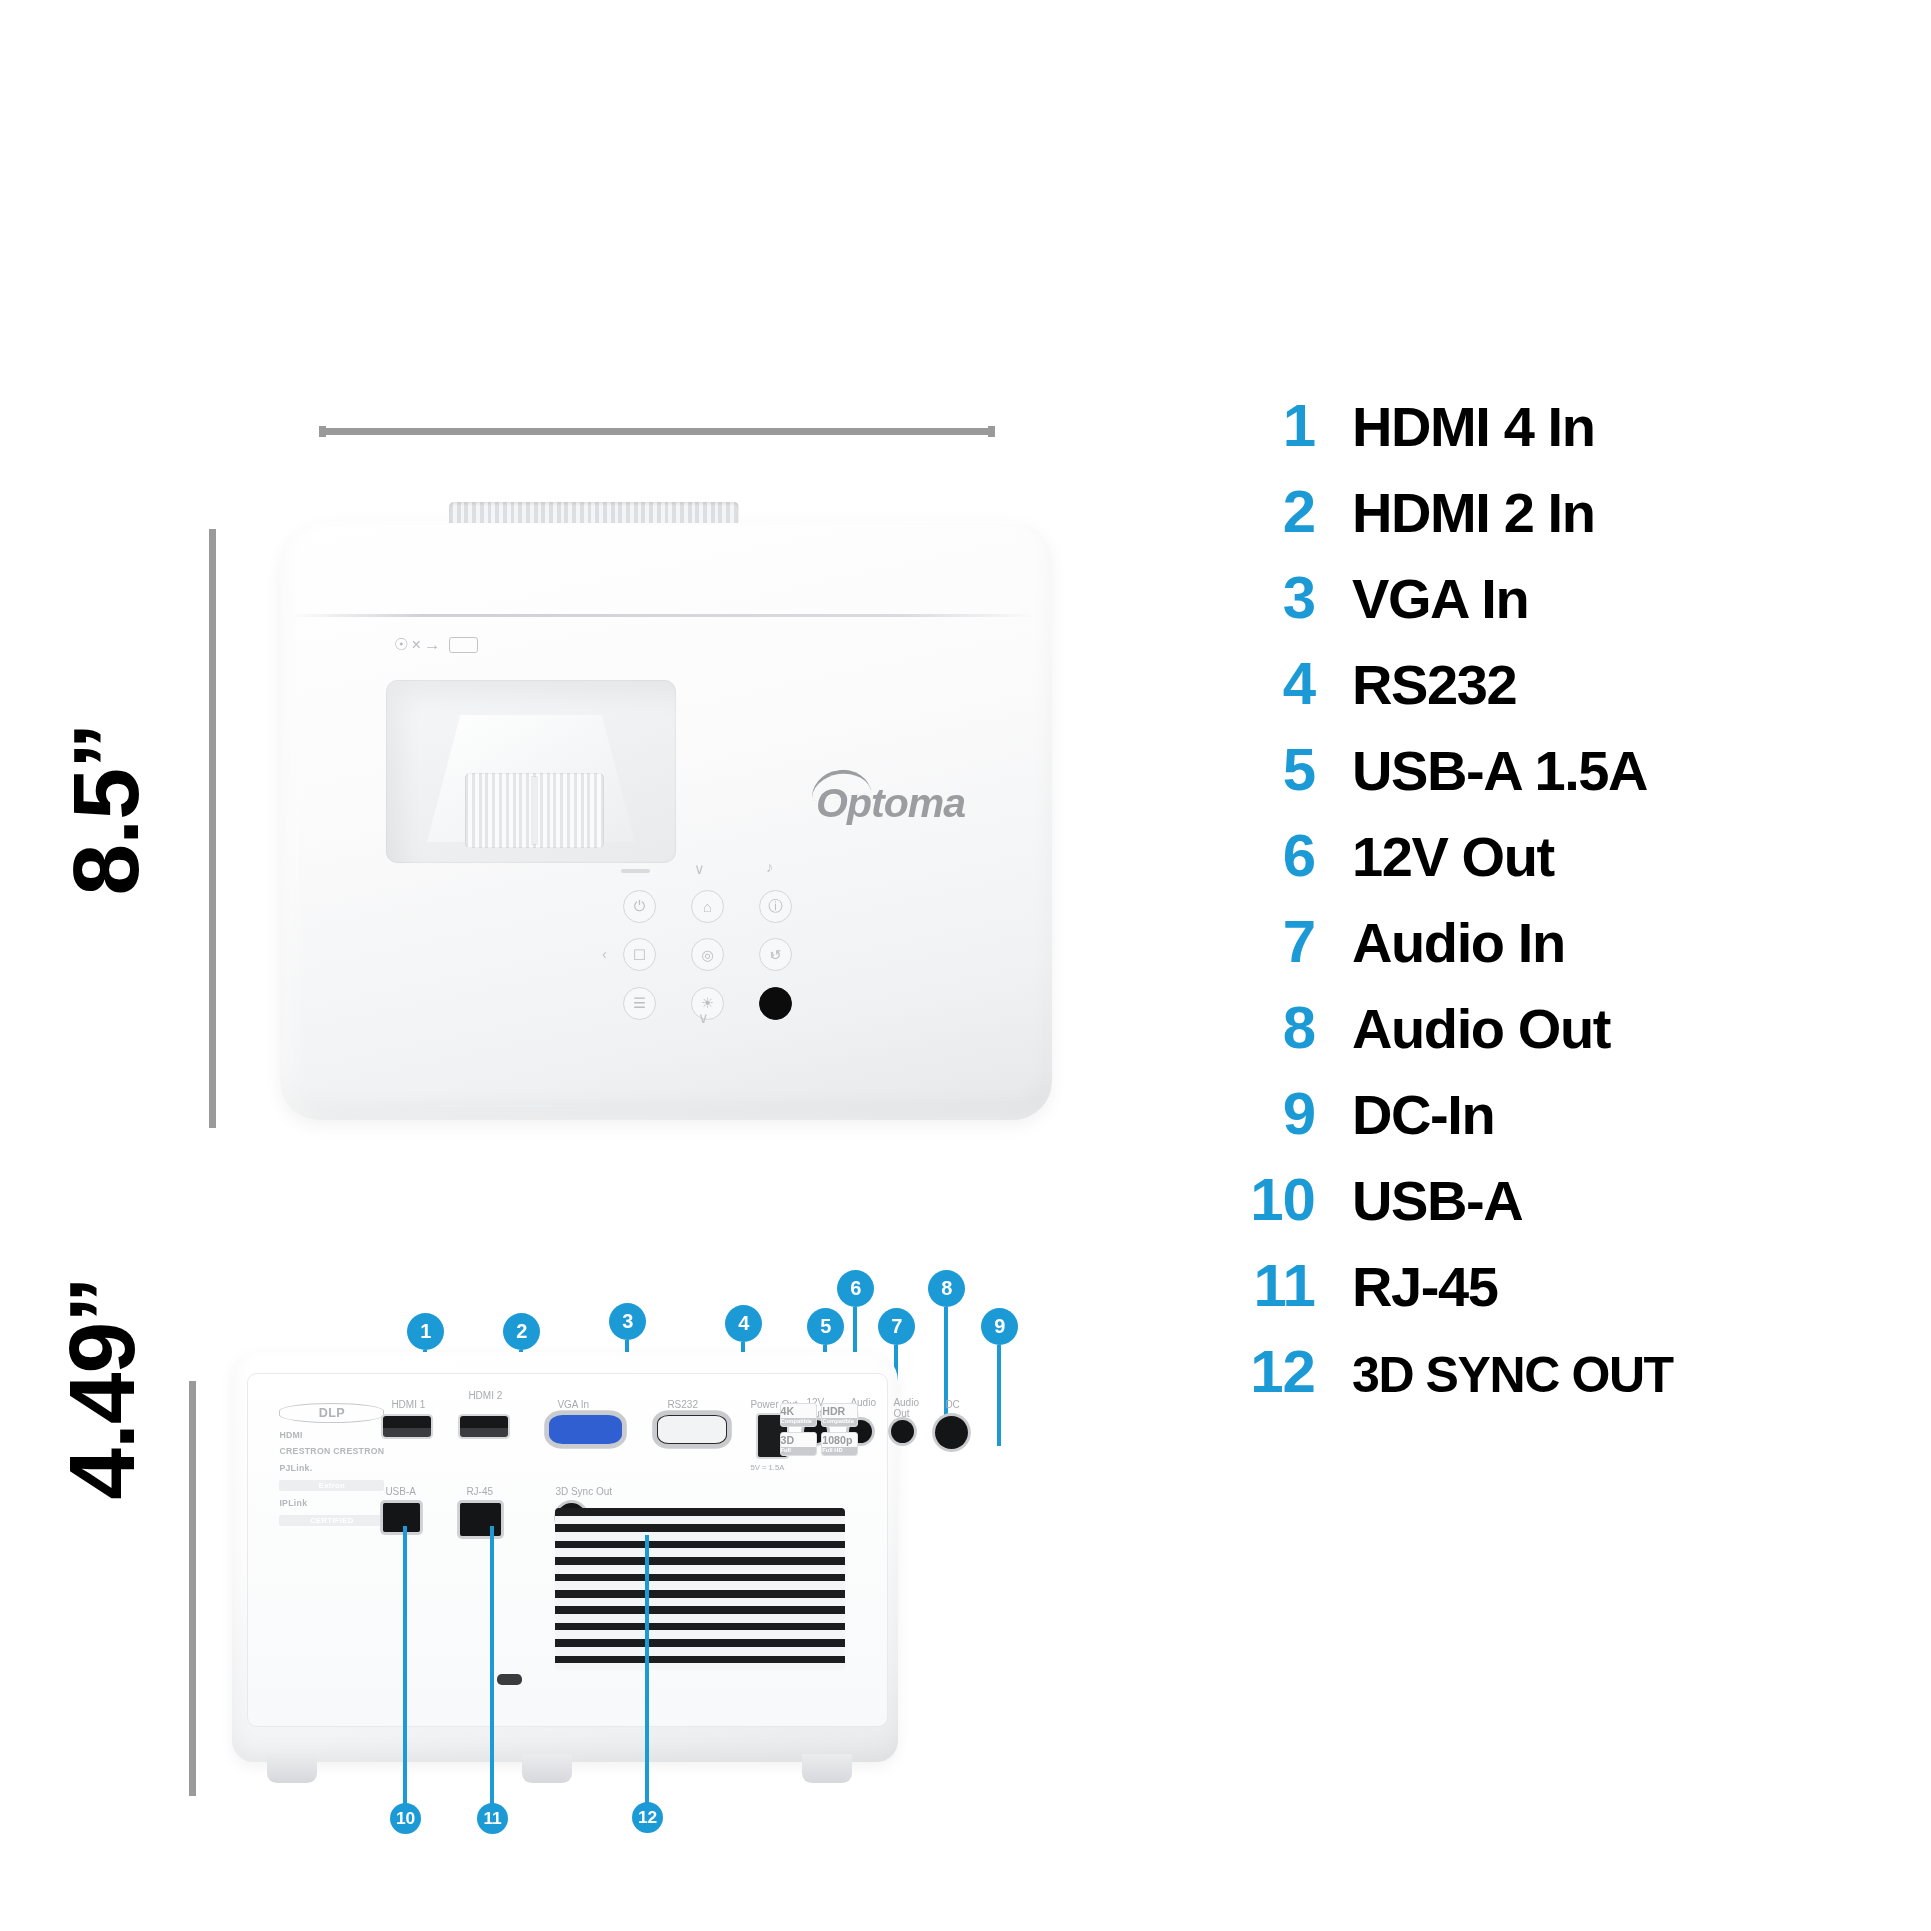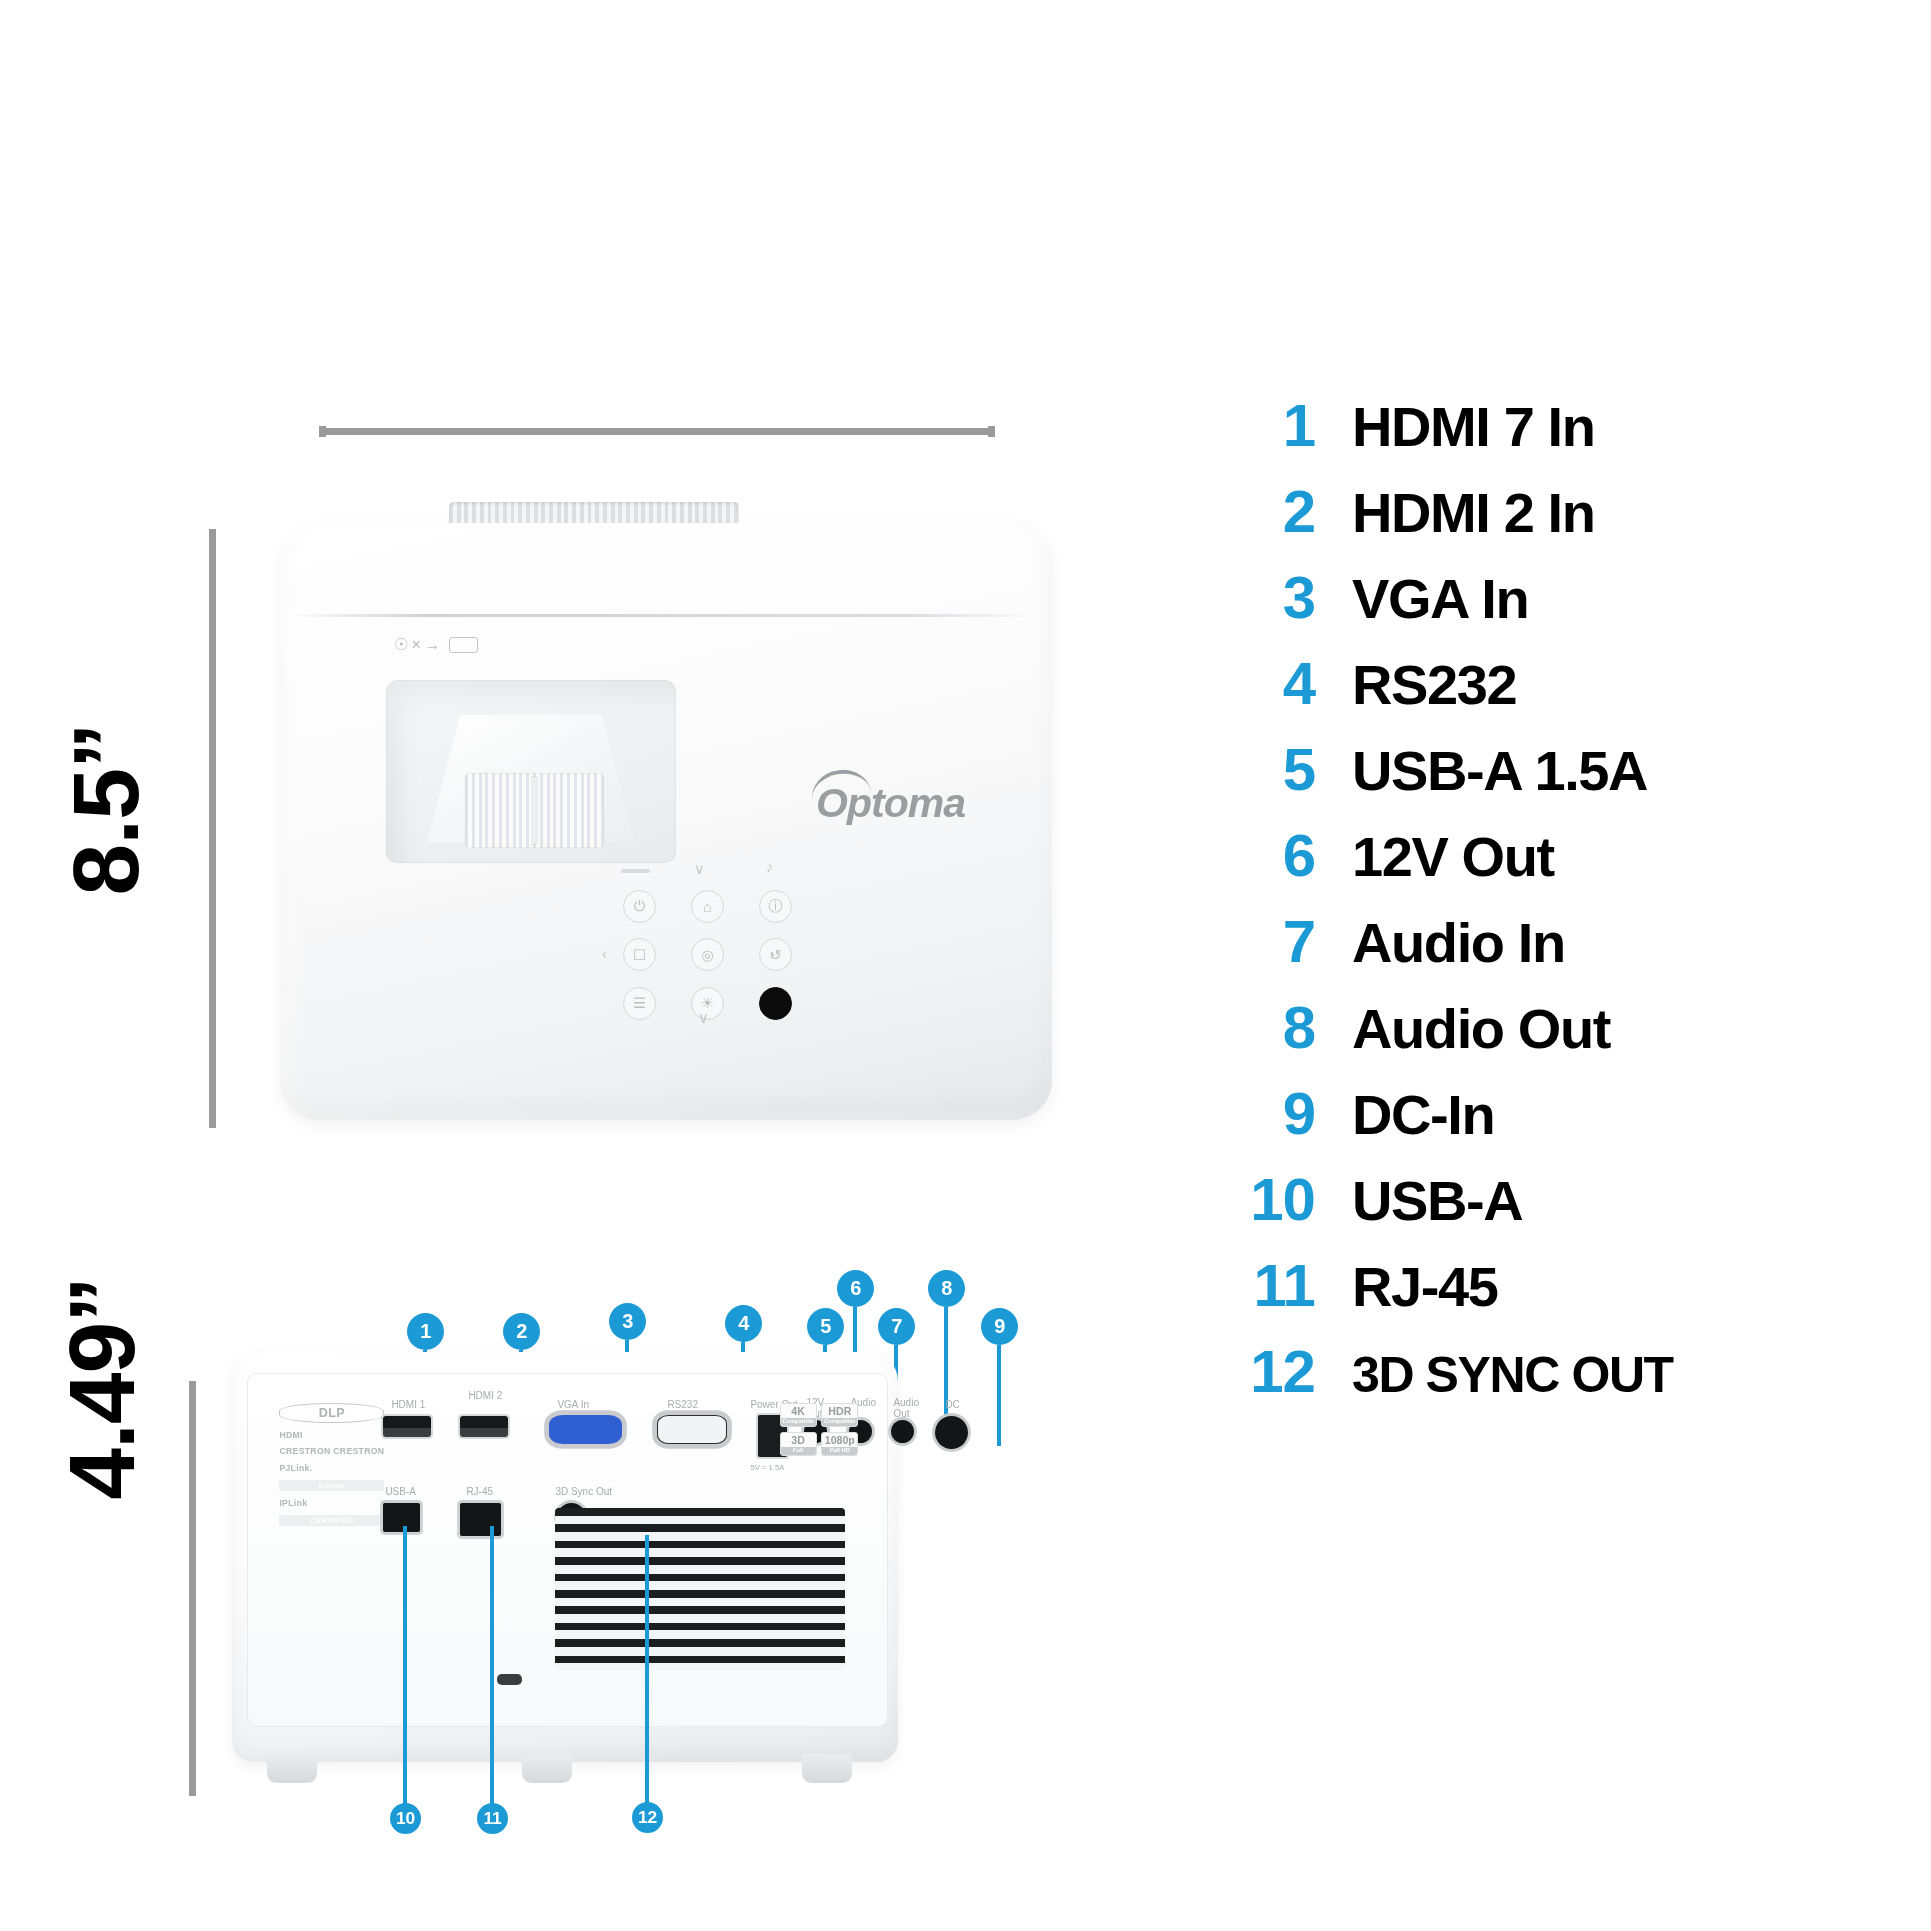--- a/index.html
+++ b/index.html
@@ -217,21 +217,21 @@
   .port.rj45 { width:41px; height:33px; background:#141517; border-radius:1.9px;
     box-shadow: 0 0 0 2.9px #cfd1d5; }
   .port.sync { width:29px; height:29px; border-radius:50%; background:#141517;
     box-shadow: 0 0 0 2.9px #c9cbcf; }
   .feature-badges {
     position:absolute; right:29px; top:29px;
     display:grid; grid-template-columns:37px 37px; gap:4.8px;
   }
   .fb {
     border:1px solid #dcdee1; border-radius:2.9px;
-    background:#fbfbfc; text-align:center; padding:1.9px 0 0;
+    background:#fbfbfc; text-align:left; padding:1.9px 0 0;
     font-size:10.6px; font-weight:700; color:#9a9ca0; line-height:1;
   }
   .fb small { display:block; margin-top:1.9px; background:#c9cbcf; color:#fff;
     font-size:5.8px; font-weight:700; padding:1px 0; border-radius:0 0 1.9px 1.9px; }
   .vents {
     position:absolute; left:307px; bottom:56px;
     width:290px; height:162px;
     background: repeating-linear-gradient(180deg,#1c1d1f 0 7.7px,#f4f5f6 7.7px 16.4px);
     border-radius:3.9px;
   }
@@ -461,21 +461,21 @@
     <div class="dot" style="top:277px;width:31px;height:31px;margin-left:-15.4px;font-size:17.4px;">11</div>
   </div>
   <div class="callout" style="left:628px;top:1535px;width:39px;height:304px;">
     <div class="line" style="top:0;height:280px;"></div>
     <div class="dot" style="top:267px;width:31px;height:31px;margin-left:-15.4px;font-size:17.4px;">12</div>
   </div>
 
   <div class="legend">
     <div class="legend-row">
       <div class="legend-num">1</div>
-      <div class="legend-text">HDMI 7 In</div>
+      <div class="legend-text">HDMI 4 In</div>
     </div>
     <div class="legend-row">
       <div class="legend-num">2</div>
       <div class="legend-text">HDMI 2 In</div>
     </div>
     <div class="legend-row">
       <div class="legend-num">3</div>
       <div class="legend-text">VGA In</div>
     </div>
     <div class="legend-row">

